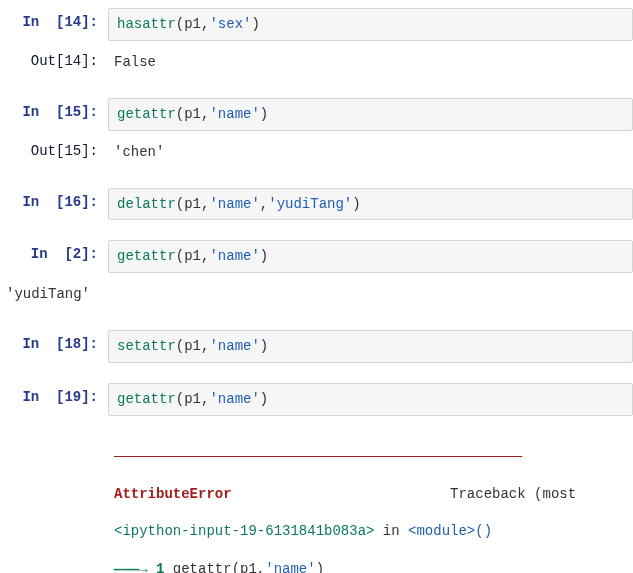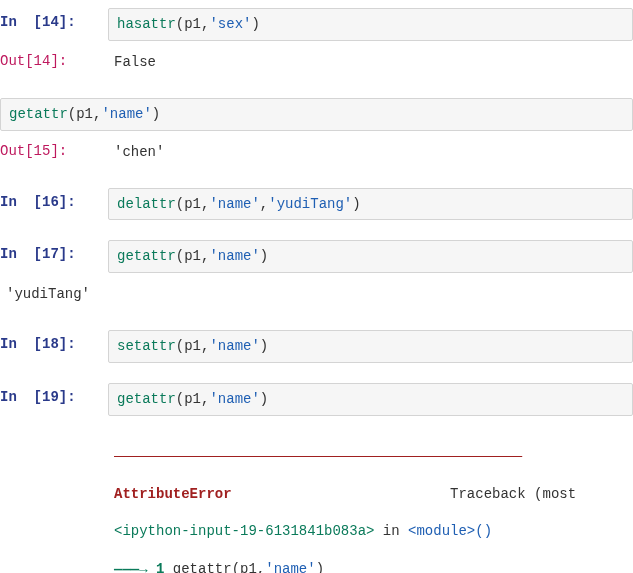--- a/index.html
+++ b/index.html
@@ -9,28 +9,28 @@
     font-family: "Courier New", Consolas, monospace;
     font-size: 14px;
     color: #333;
     background: #fff;
     width: 633px;
   }
   .cell { display: flex; align-items: flex-start; margin-bottom: 6px; }
   .prompt {
     width: 108px;
     flex: 0 0 108px;
-    text-align: left;
+    text-align: right;
     padding: 6px 10px 0 0;
     font-family: "Courier New", monospace;
     font-size: 14px;
     white-space: pre;
   }
   .prompt.in  { color: #2a3a8a; font-weight: 600; }
-  .prompt.out { color: #be185d; font-weight: 500; }
+  .prompt.out { color: #0f172a; font-weight: 500; }
   .code-area {
     flex: 1;
     background: #f6f6f6;
     border: 1px solid #d4d4d4;
     border-radius: 2px;
     padding: 6px 8px;
     font-family: "Courier New", monospace;
     font-size: 14px;
     line-height: 1.35;
     overflow: hidden;
@@ -66,40 +66,41 @@
     <span class="k-fn">hasattr</span><span>(p1,</span><span class="k-str">'sex'</span><span>)</span>
   </div>
 </div>
 <div class="cell">
   <div class="prompt out">Out[14]:</div>
   <div class="out-area">False</div>
 </div>
 <div class="gap"></div>
 
 <div class="cell">
+  <div class="prompt in">In  [15]:</div>
   <div class="code-area">
     <span class="k-fn">getattr</span><span>(p1,</span><span class="k-str">'name'</span><span>)</span>
   </div>
 </div>
 <div class="cell">
   <div class="prompt out">Out[15]:</div>
   <div class="out-area">'chen'</div>
 </div>
 <div class="gap"></div>
 
 <div class="cell">
   <div class="prompt in">In  [16]:</div>
   <div class="code-area">
     <span class="k-fn">delattr</span><span>(p1,</span><span class="k-str">'name'</span><span>,</span><span class="k-str">'yudiTang'</span><span>)</span>
   </div>
 </div>
 <div class="gap"></div>
 
 <div class="cell">
-  <div class="prompt in">In  [17]:</div>
+  <div class="prompt in">In  [2]:</div>
   <div class="code-area">
     <span class="k-fn">getattr</span><span>(p1,</span><span class="k-str">'name'</span><span>)</span>
   </div>
 </div>
 <div class="cell">
   <div class="out-area">'yudiTang'</div>
 </div>
 <div class="gap"></div>
 
 <div class="cell">

